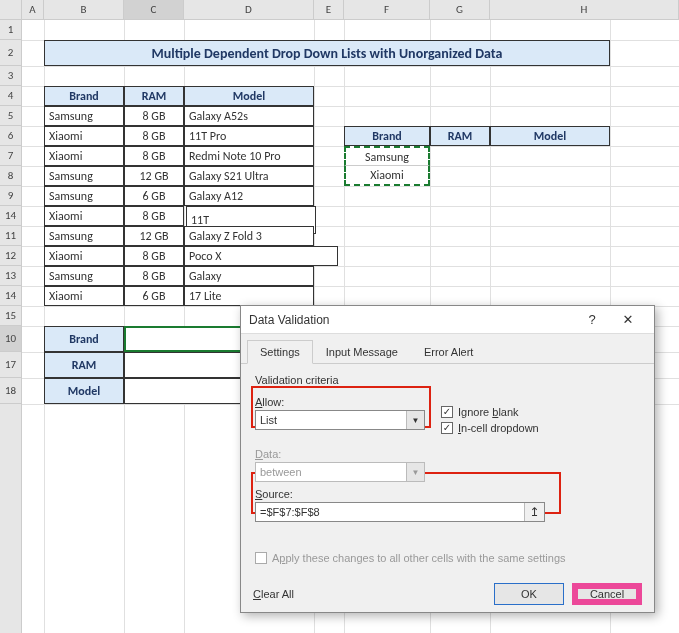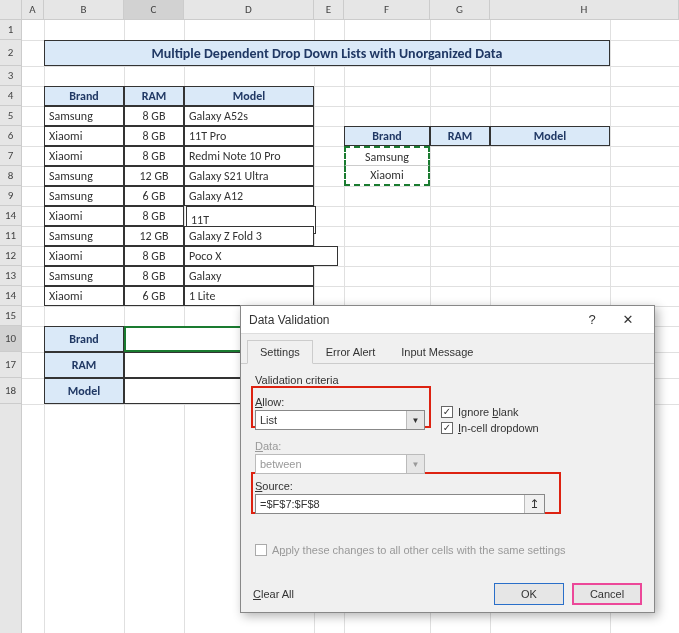--- a/index.html
+++ b/index.html
@@ -115,21 +115,21 @@
   .redbox { border: 2.5px solid #d21; padding: 2px; position: absolute; }
   .apply-row { display: flex; align-items: center; gap: 5px; margin-top: 30px; color: #999; font-size: 11px;}
   .apply-row .chkbox { border-color: #aaa; }
   .dlg-footer {
     position: absolute; left: 0; right: 0; bottom: 0; height: 36px;
     display: flex; align-items: center; padding: 0 12px; gap: 8px;
     background: #f0f0f0;
   }
   .dlg-footer .spacer { flex: 1; }
   .btn {
-    height: 22px; min-width: 70px; border: 2px solid #ec4899; background: #e6e6e6;
+    height: 22px; min-width: 70px; border: 6px solid #ec4899; background: #e6e6e6;
     font-size: 11px; display: flex; align-items: center; justify-content: center; padding: 0 10px;
   }
   .btn.primary { border: 1.5px solid #2a6fc9; background: #e6e6e6; }
   .linkish { font-size: 11px; text-decoration: none; color: #333; }
   .linkish .u { text-decoration: underline; }
   .watermark {
     position: absolute; left: 280px; top: 585px; text-align: center;
     color: #cfcfcf; font-size: 11px; letter-spacing: 2px; z-index: 0;
     font-family: "Segoe UI", sans-serif;
   }
@@ -237,21 +237,21 @@
     <div class="cell tcell" style="left:22px;top:226px;width:80px;height:20px">Xiaomi</div>
     <div class="cell tcell center" style="left:102px;top:226px;width:60px;height:20px">8 GB</div>
     <div class="cell tcell" style="left:162px;top:226px;width:154px;height:20px">Poco X</div>
 
     <div class="cell tcell" style="left:22px;top:246px;width:80px;height:20px">Samsung</div>
     <div class="cell tcell center" style="left:102px;top:246px;width:60px;height:20px">8 GB</div>
     <div class="cell tcell" style="left:162px;top:246px;width:130px;height:20px">Galaxy</div>
 
     <div class="cell tcell" style="left:22px;top:266px;width:80px;height:20px">Xiaomi</div>
     <div class="cell tcell center" style="left:102px;top:266px;width:60px;height:20px">6 GB</div>
-    <div class="cell tcell" style="left:162px;top:266px;width:130px;height:20px">1 Lite</div>
+    <div class="cell tcell" style="left:162px;top:266px;width:130px;height:20px">17 Lite</div>
 
 
     <div class="cell thead" style="left:322px;top:106px;width:86px;height:20px">Brand</div>
     <div class="cell thead" style="left:408px;top:106px;width:60px;height:20px">RAM</div>
     <div class="cell thead" style="left:468px;top:106px;width:120px;height:20px">Model</div>
 
     <div class="cell helper-sel" style="left:322px;top:126px;width:86px;height:20px;border-bottom-style:solid;border-bottom-width:1px;border-bottom-color:#ccc">Samsung</div>
     <div class="cell helper-sel" style="left:322px;top:146px;width:86px;height:20px;border-top:none">Xiaomi</div>
 
     <div class="cell form-label" style="left:22px;top:306px;width:80px;height:26px">Brand</div>
@@ -269,22 +269,22 @@
 </div>
 
 <div class="dialog">
   <div class="dlg-title">
     <span class="t">Data Validation</span>
     <span class="sysbtn">?</span>
     <span class="sysbtn">✕</span>
   </div>
   <div class="tabs">
     <div class="tab active">Settings</div>
+    <div class="tab">Input Message</div>
     <div class="tab">Error Alert</div>
-    <div class="tab">Input Message</div>
   </div>
   <div class="dlg-body">
     <div class="criteria-label">Validation criteria</div>
 
     <div class="redbox" style="left:10px;top:22px;width:180px;height:42px"></div>
 
     <div class="redbox" style="left:10px;top:108px;width:310px;height:42px"></div>
 
     <div class="row-f">
       <div class="field-col">
@@ -299,21 +299,21 @@
           <span class="chkbox">✓</span>
           <span>Ignore <u>b</u>lank</span>
         </div>
         <div class="chkline">
           <span class="chkbox">✓</span>
           <span><u>I</u>n-cell dropdown</span>
         </div>
       </div>
     </div>
 
-    <div class="field-col" style="margin-top:6px">
+    <div class="field-col" style="margin-top:14px">
       <div class="fld-label" style="color:#999"><span class="u">D</span>ata:</div>
       <div class="combo disabled">
         <span>between</span>
         <span class="arrow">▼</span>
       </div>
     </div>
 
     <div style="margin-top:6px">
       <div class="fld-label"><span class="u">S</span>ource:</div>
       <div class="source-box">

